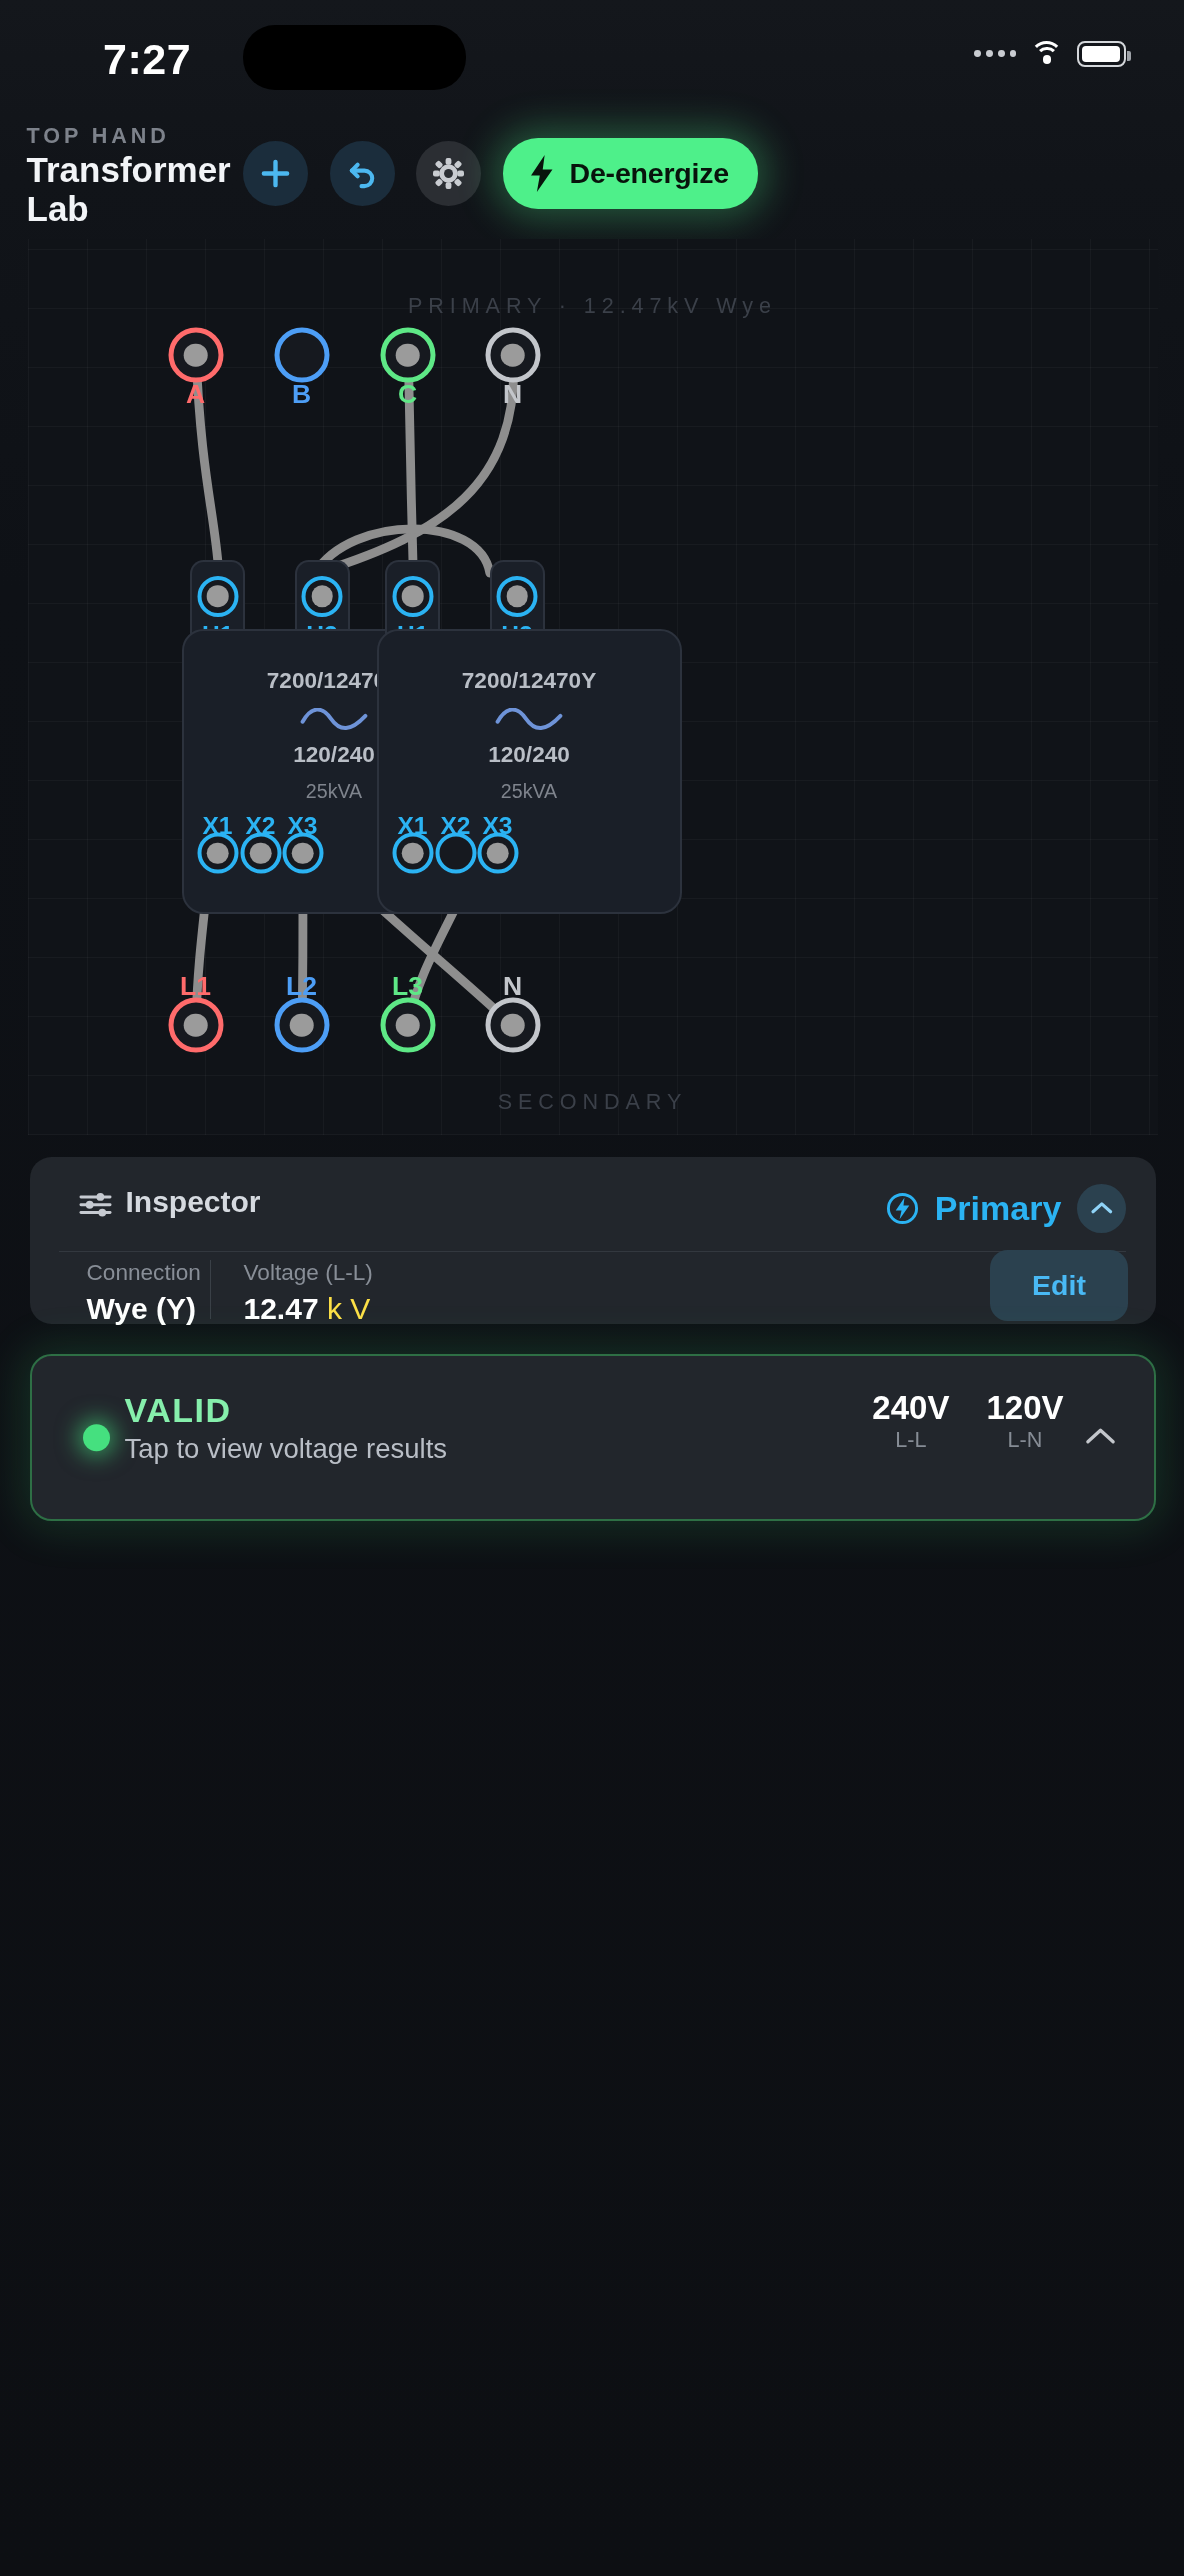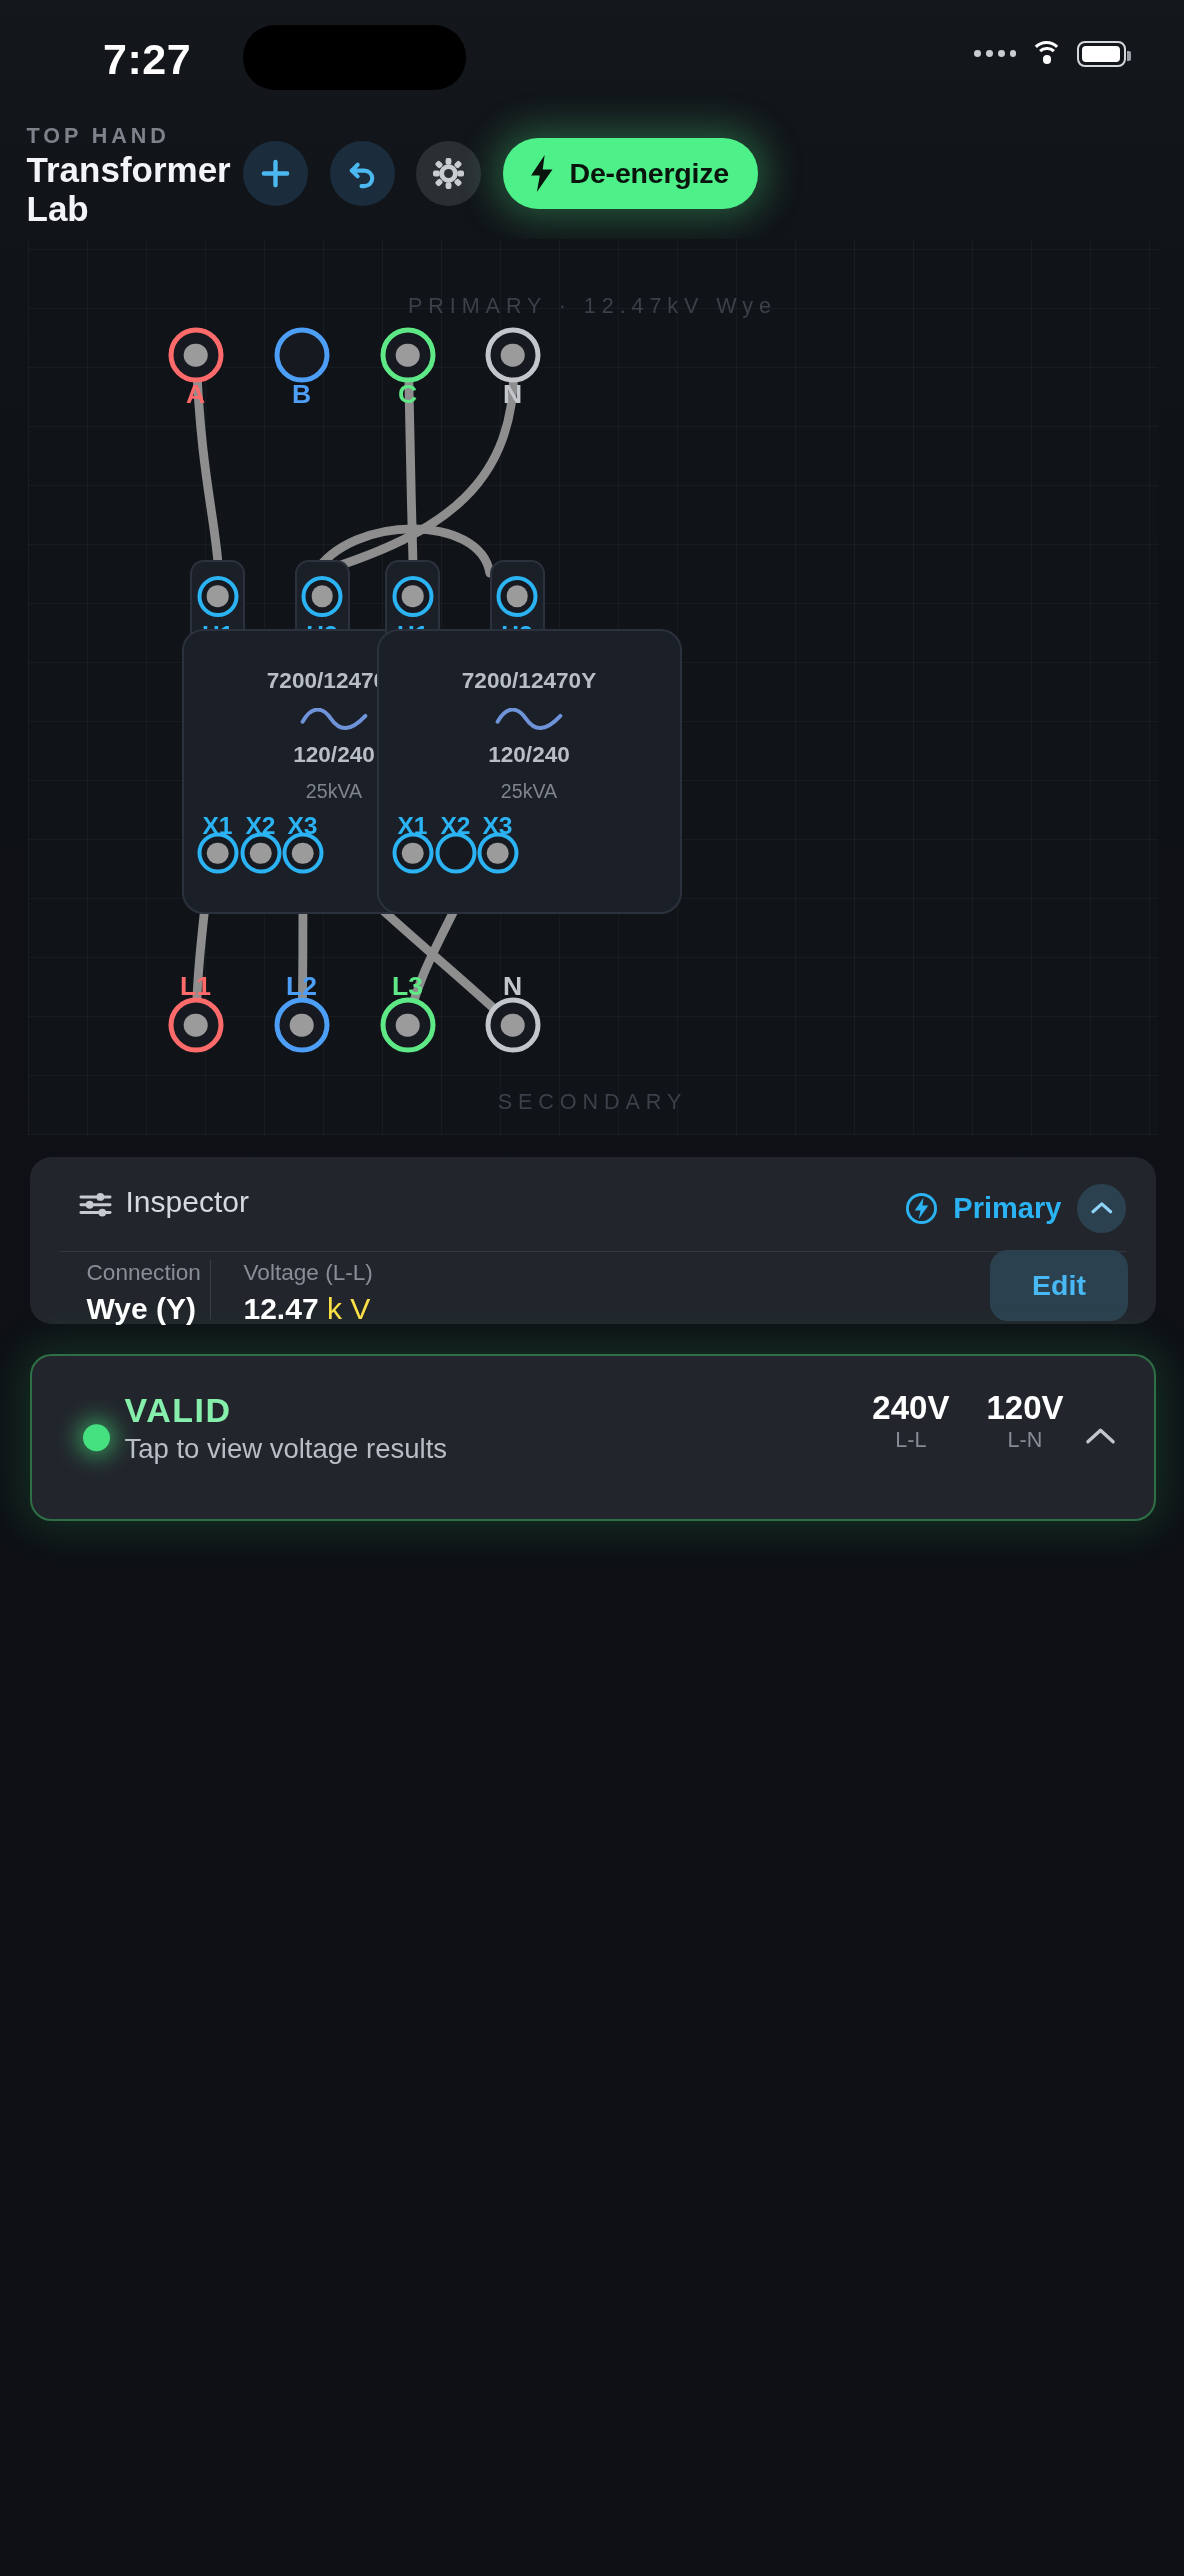--- a/index.html
+++ b/index.html
@@ -143,25 +143,25 @@
   }
 
   
   .inspector{
     position:absolute; left:29.5px; top:1157px; width:1126px; height:167px;
     background:#22262c; border-radius:21.6px;
   }
   .insp-head{position:absolute;left:0;top:0;width:100%;height:94px;}
   .insp-title{
     position:absolute;left:96px;top:27.5px;
-    font-size:30px;font-weight:400;color:#d6dae0;
+    font-size:30px;font-weight:700;color:#d6dae0;
   }
   .sliders{position:absolute;left:49px;top:35px;}
   .insp-right{position:absolute;right:29.5px;top:26.5px;display:flex;align-items:center;gap:15.7px;}
-  .insp-scope{font-size:29px;font-weight:600;color:#2bb3f3;}
+  .insp-scope{font-size:34px;font-weight:600;color:#2bb3f3;}
   .chev-btn{
     width:49px;height:49px;border-radius:50%;background:#2b414f;
     display:flex;align-items:center;justify-content:center;
   }
   .insp-div{position:absolute;left:29.5px;right:29.5px;top:94px;height:1px;background:#33383f;}
   .insp-body{position:absolute;left:0;top:95px;width:100%;height:72px;}
   .fld{position:absolute;}
   .fld .k{font-size:22.6px;color:#888e97;font-weight:400;}
   .fld .v{font-size:30px;font-weight:700;color:#ffffff;margin-top:5.9px;}
   .fld .v .unit{font-weight:400;color:#fde047;}

